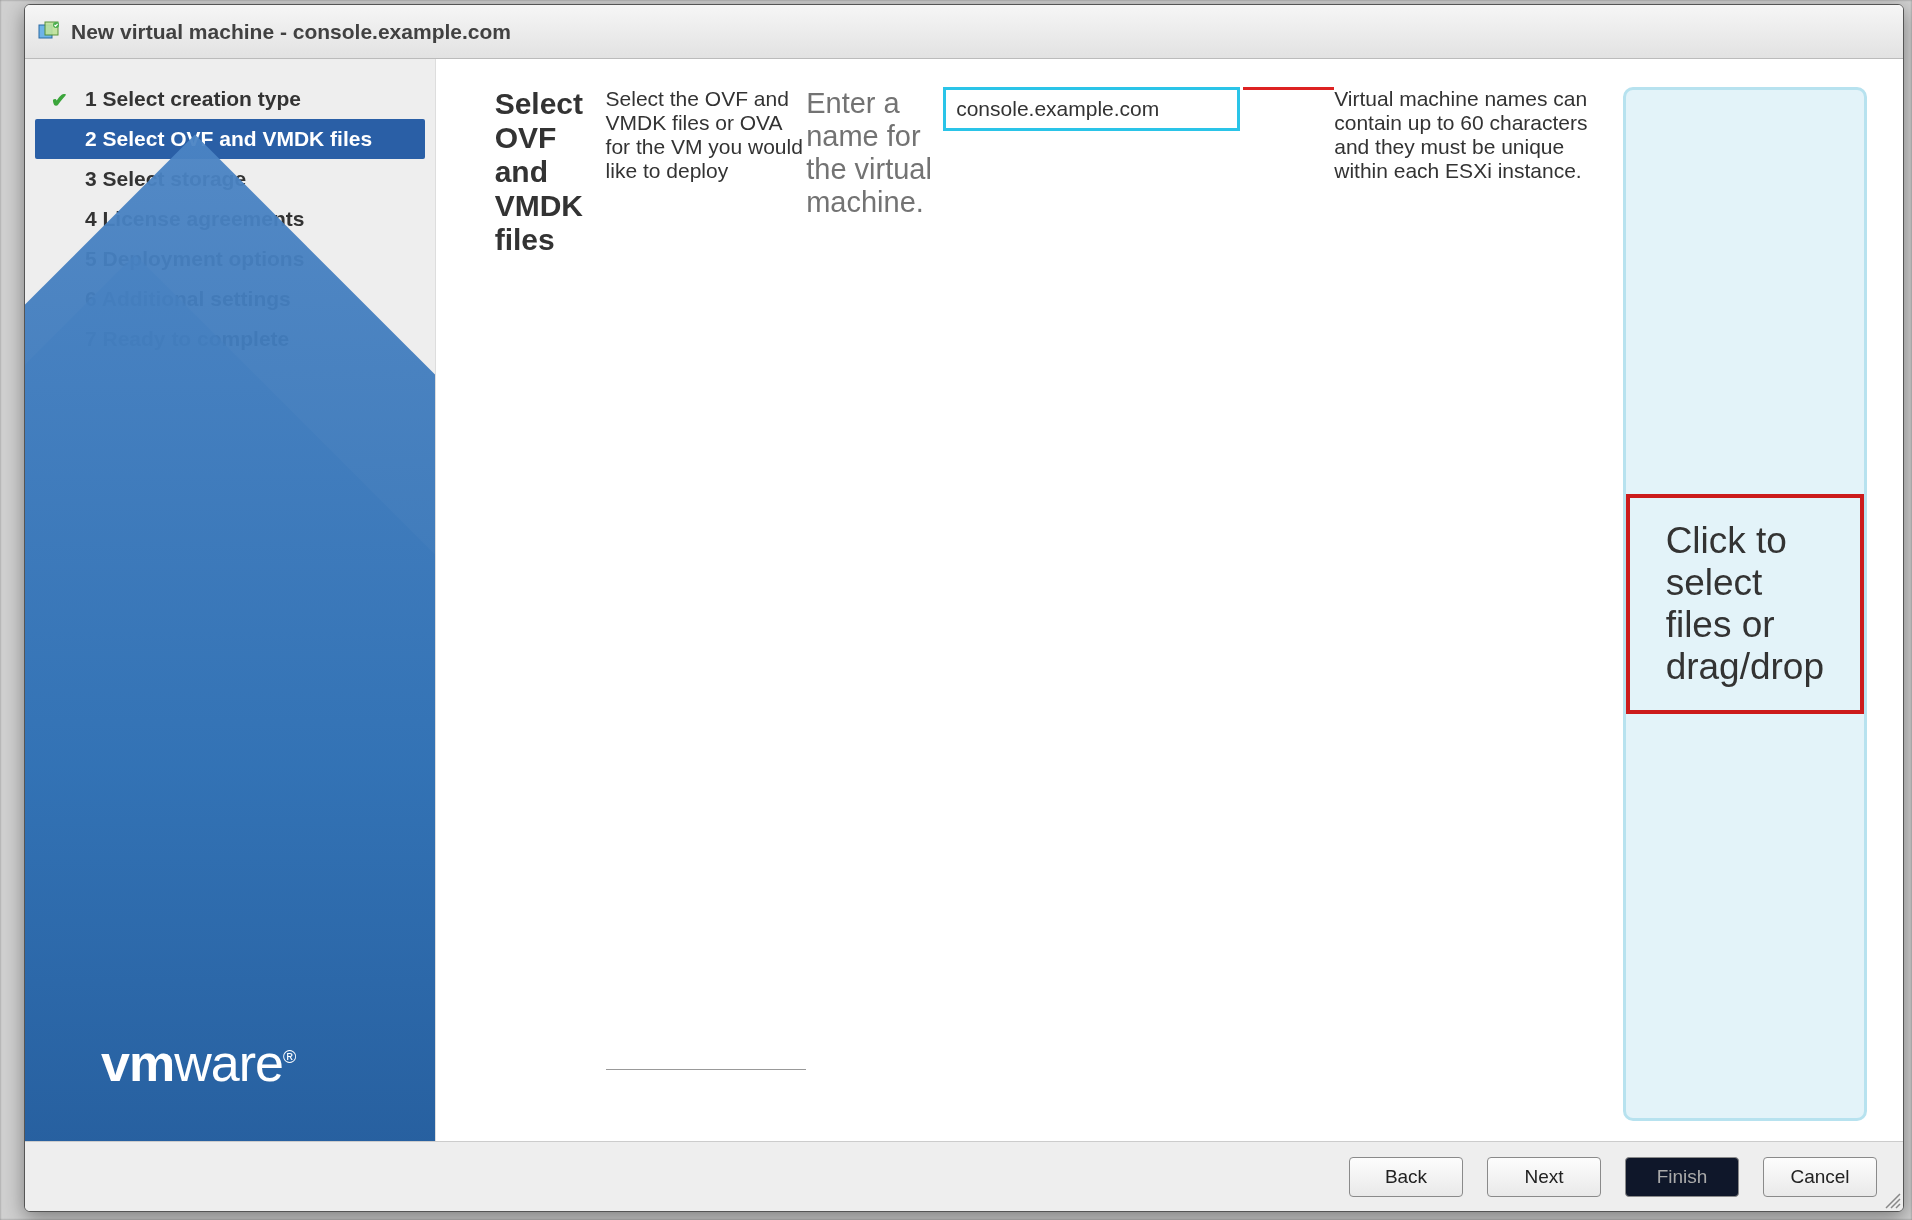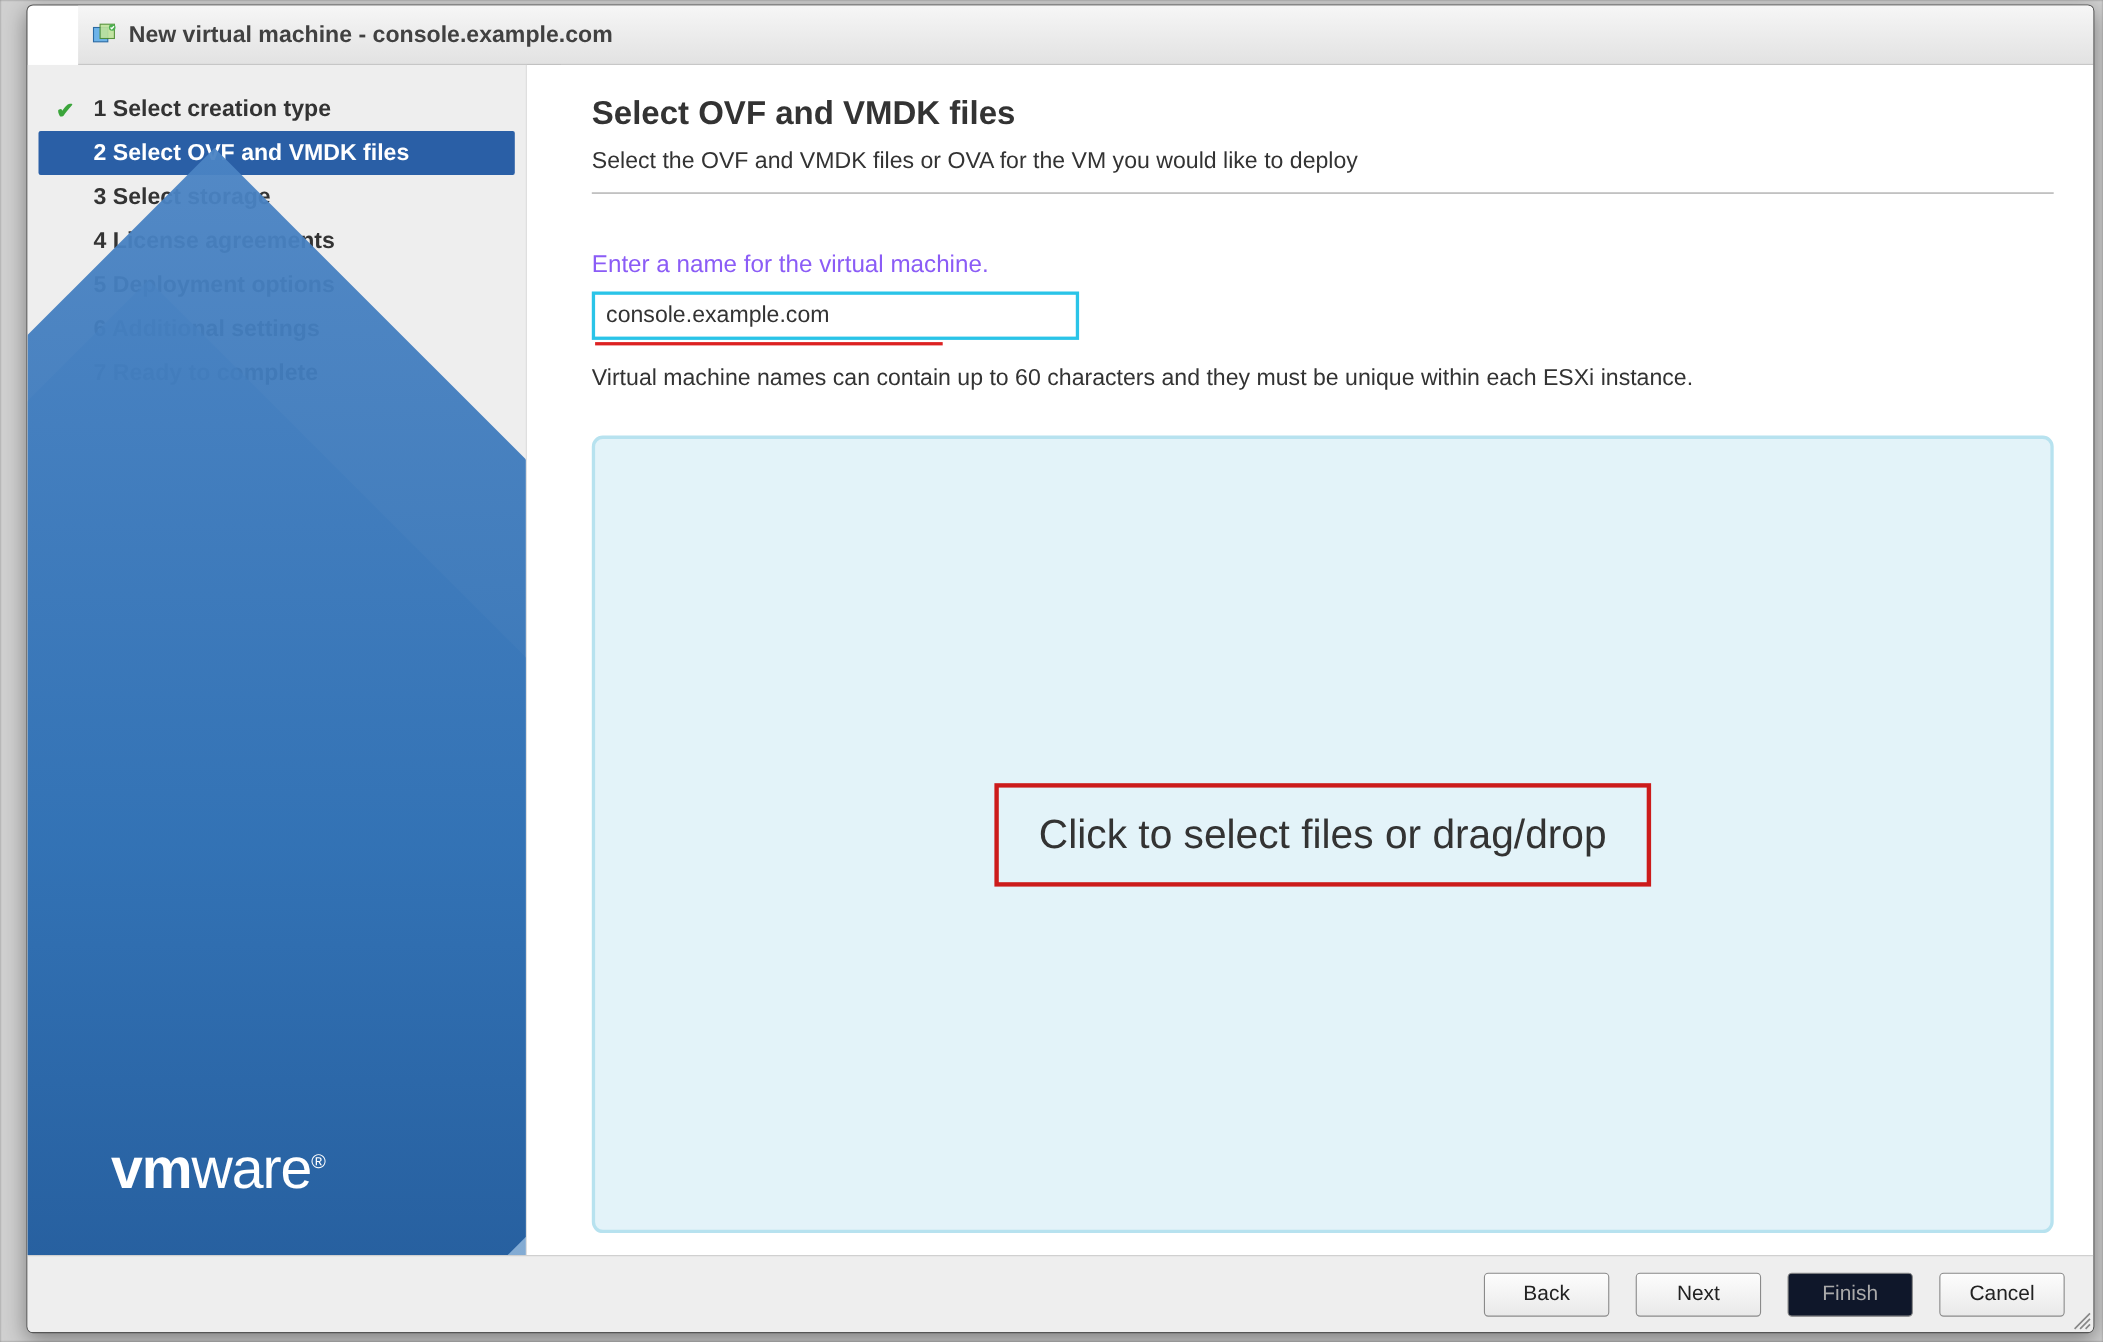--- a/index.html
+++ b/index.html
@@ -35,21 +35,20 @@
     overflow: hidden;
   }
   .titlebar {
     height: 54px;
     background: linear-gradient(to bottom, #f6f6f6, #e2e2e2);
     border-bottom: 1px solid #bbb;
     display: flex;
     align-items: center;
     padding: 0 12px;
     gap: 10px;
-    margin-left: 46px;
   }
   .titlebar .icon {
     width: 24px; height: 24px;
     display: inline-flex; align-items: center; justify-content: center;
   }
   .titlebar .title {
     font-size: 21px;
     font-weight: bold;
     color: #414141;
   }
@@ -124,39 +123,39 @@
     letter-spacing: -1px;
     font-family: Arial, sans-serif;
   }
   .vmware-logo b { font-weight: 900; }
   .vmware-logo sup { font-size: 18px; vertical-align: super; }
 
   .content {
     flex: 1;
     padding: 28px 36px 20px 28px;
     display: flex;
-    flex-direction: column;
+    flex-direction: row;
     background: #fff;
   }
   .content h1 {
     font-size: 30px;
     font-weight: bold;
     color: #333;
     margin-bottom: 14px;
   }
   .content .subtitle {
     font-size: 21px;
     color: #333;
     padding-bottom: 16px;
     border-bottom: 1px solid #999;
     margin-bottom: 51px;
   }
   .field-label {
-    font-size: 22px;
-    color: #8b5cf6;
+    font-size: 29px;
+    color: #737373;
     margin-bottom: 12px;
   }
   .vm-name-input {
     width: 443px;
     height: 44px;
     border: 3px solid #2ac4e8;
     padding: 4px 10px;
     font-size: 21px;
     color: #333;
     outline: none;

